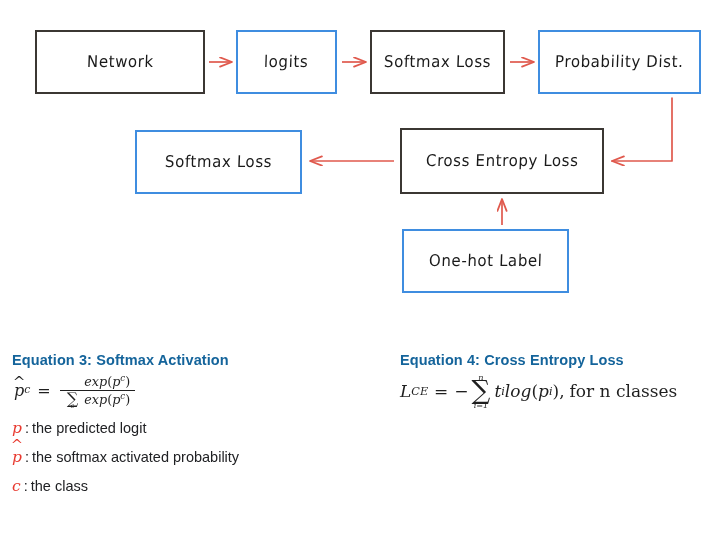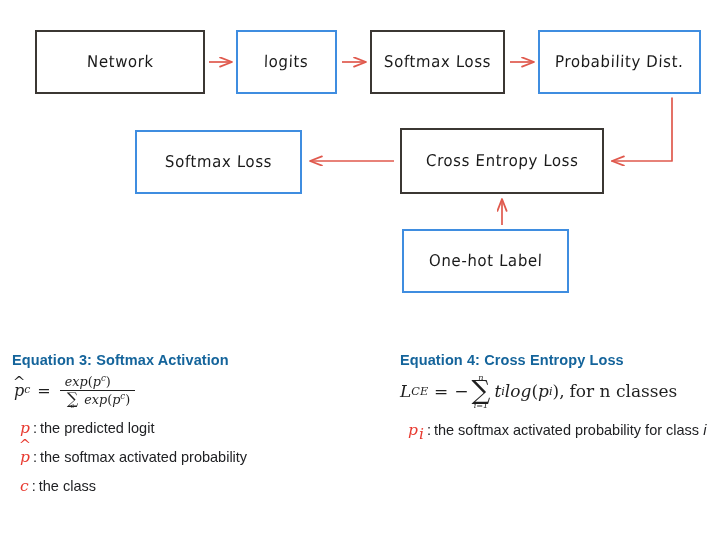--- a/index.html
+++ b/index.html
@@ -115,21 +115,21 @@
     transform: translateX(-50%);
     font-size: 0.95em;
     line-height: 1;
   }
   .sup { font-size: 0.68em; vertical-align: super; font-style: italic; }
   .sub { font-size: 0.66em; vertical-align: sub; font-style: italic; }
 
   .frac {
     display: inline-flex;
     flex-direction: column;
-    align-items: flex-start;
+    align-items: flex-end;
     vertical-align: middle;
     margin: 0 2px;
     font-size: 0.80em;
   }
   .frac .num { padding: 0 5px 1px 5px; }
   .frac .den { padding: 1px 5px 0 5px; border-top: 1.3px solid #1f1f1f; }
 
   .bigop {
     display: inline-flex;
     flex-direction: column;
@@ -147,21 +147,21 @@
     margin: 0 2px 0 2px;
   }
   .sum-inline .glyph { font-size: 1.5em; line-height: 0.8; }
   .sum-inline .under {
     position: absolute; left: 50%; transform: translateX(-50%);
     bottom: -0.58em; font-size: 0.46em; font-style: italic;
   }
   .sum-small .glyph { font-size: 1.25em; }
   .sum-small .under { bottom: -0.45em; font-size: 0.52em; }
 
-  .defs { margin: 8px; padding: 0; }
+  .defs { margin: 0; padding: 0; }
   .def-line {
     font-family: "Liberation Sans", sans-serif;
     font-size: 14.5px;
     color: #202124;
     line-height: 1.42;
     margin: 7px 0 0 0;
   }
   .def-sym {
     font-family: "DejaVu Serif", "Liberation Serif", serif;
     font-style: italic;
@@ -275,18 +275,15 @@
         <span class="math mi">log</span>
         <span class="math">(</span>
         <span class="math mi">p</span>
         <span class="math sub">i</span>
         <span class="math">)</span>
         <span class="math">,</span>
       <span class="math" style="margin-left:5px;">for n classes</span>
     </div>
 
     <div class="defs">
-      <div class="def-line">
-        <span class="def-sym">p</span><span class="def-sym sub">i</span><span class="def-colon">:</span><span>the softmax activated probability for class </span><span class="it">i</span>
-      </div>
     </div>
   </div>
 </div>
 
 </body></html>

